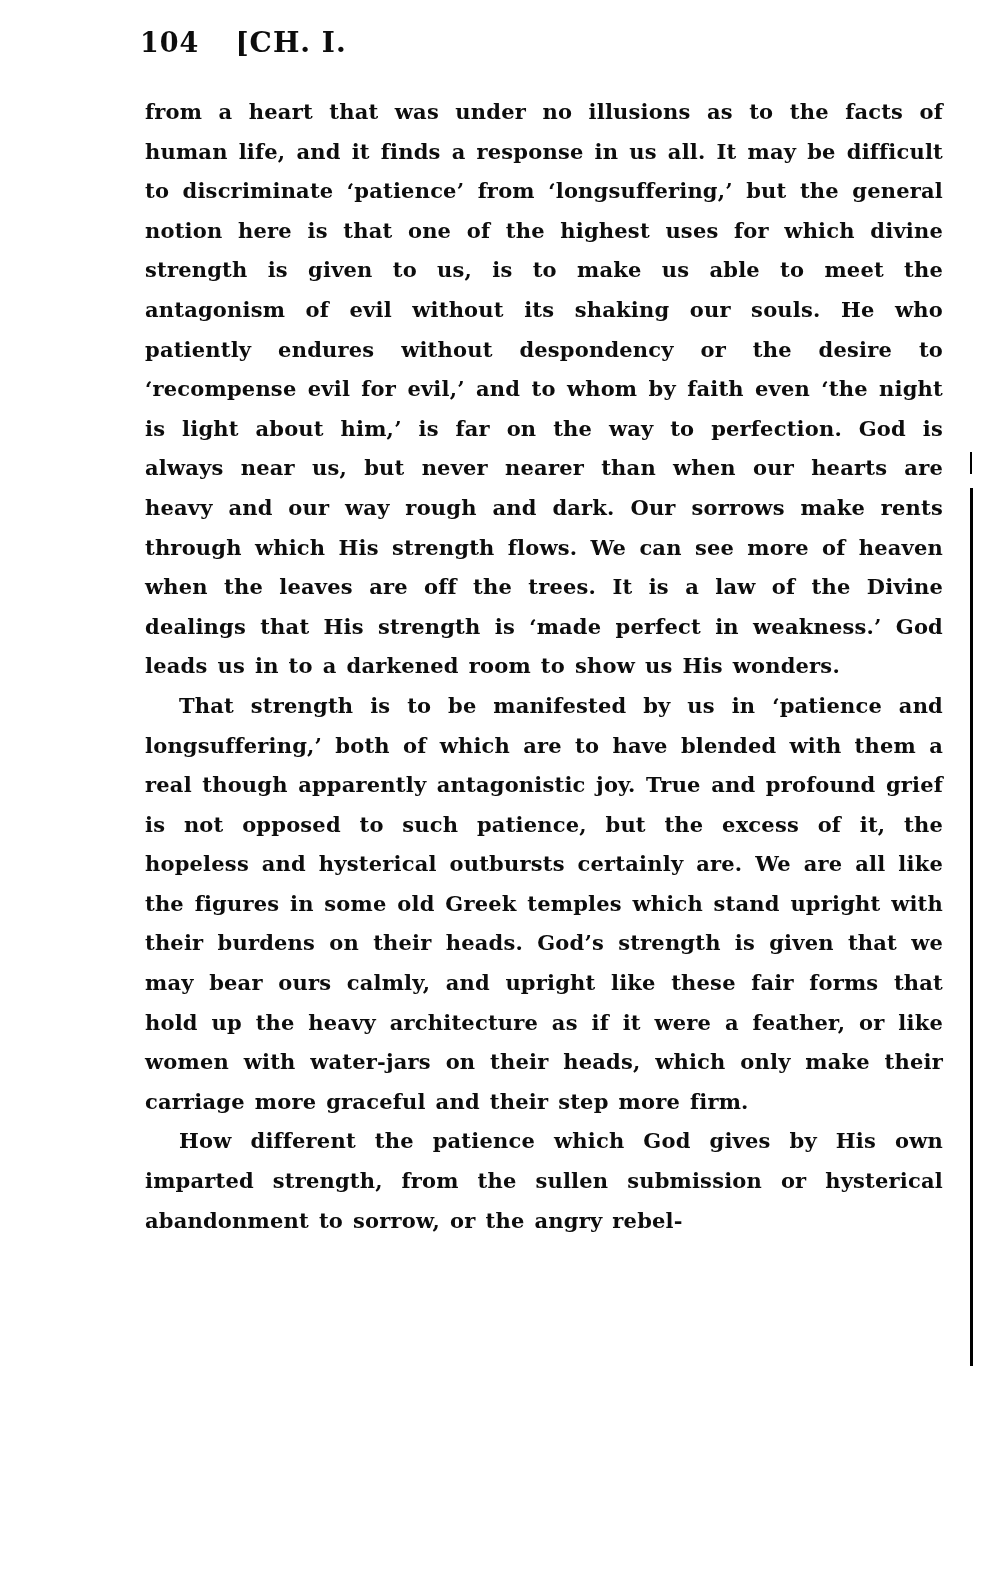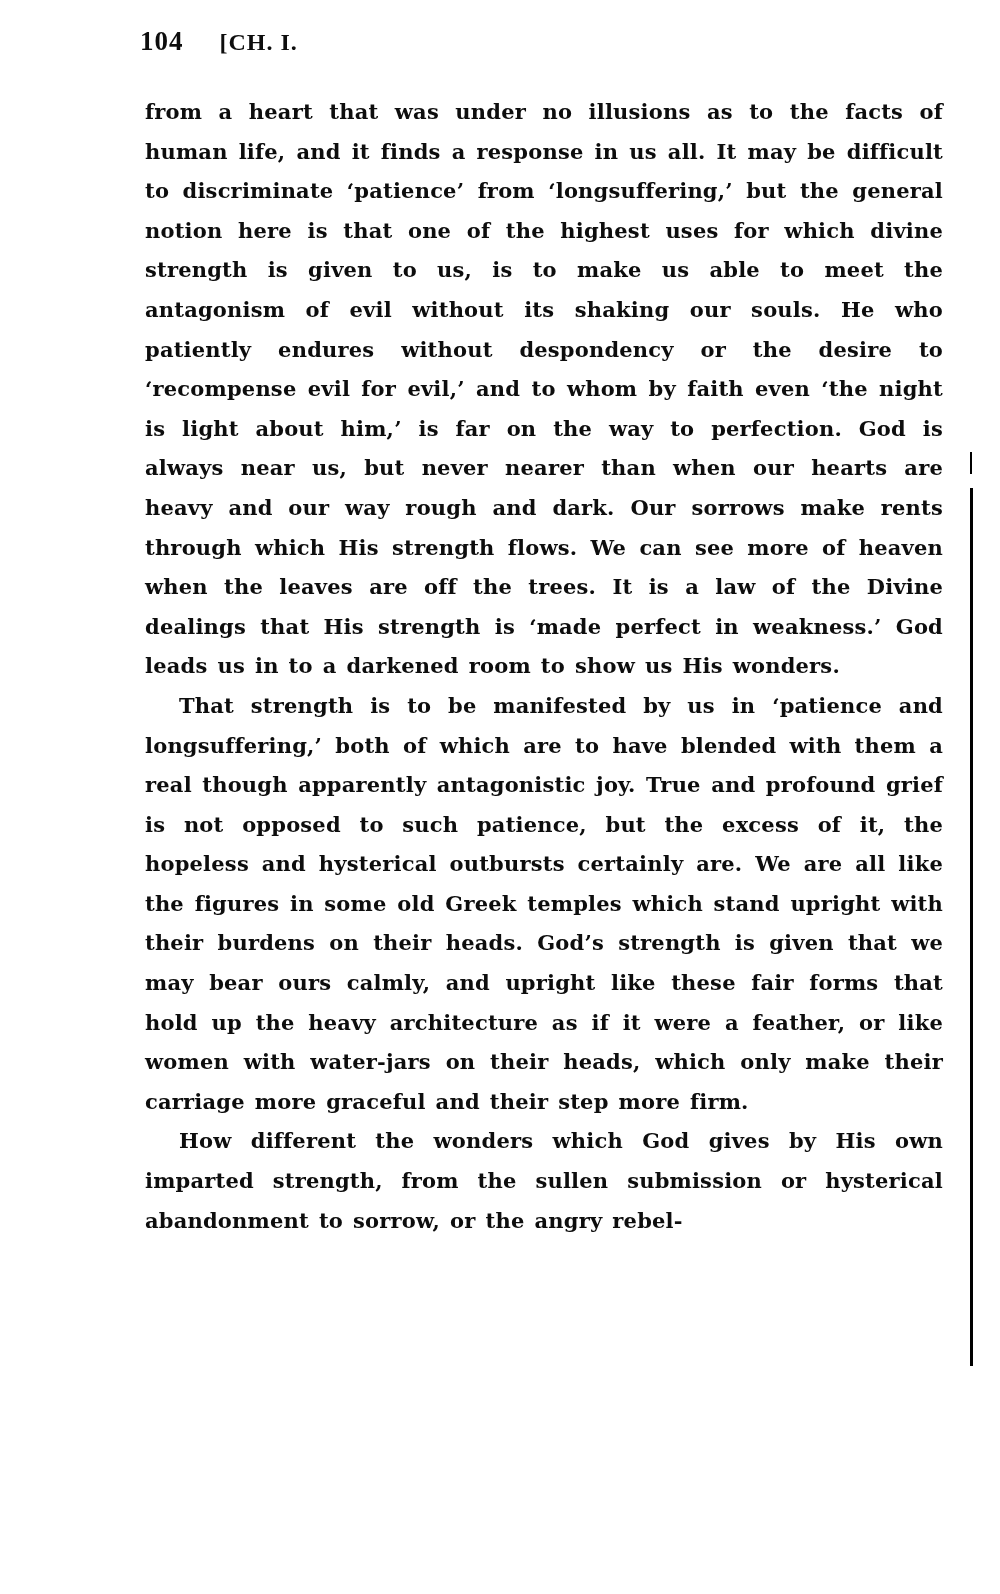--- a/index.html
+++ b/index.html
@@ -19,35 +19,34 @@
     position: absolute;
     inset: 0;
     background: #ffffff;
   }
   .running-head {
     display: flex;
     align-items: baseline;
     margin: 26px 55px 0 140px;
     font-weight: bold;
     white-space: nowrap;
-    font-family: Liberation Serif, serif;
   }
   .page-number {
     font-size: 27px;
     letter-spacing: 1px;
     margin-right: 36px;
   }
   .head-title {
     flex: 1;
     font-size: 30px;
     letter-spacing: 3px;
     word-spacing: 6px;
   }
   .chapter-ref {
-    font-size: 24px;
+    font-size: 28px;
     letter-spacing: 1px;
   }
   .text-block {
     position: absolute;
     left: 145px;
     right: 57px;
     top: 92px;
   }
   .text-block p {
     margin: 0;
@@ -84,19 +83,19 @@
 <div class="page">
 
   <div class="running-head">
     <span class="page-number">104</span>
     <span class="chapter-ref">[CH. I.</span>
   </div>
 
   <div class="text-block">
     <p>from a heart that was under no illusions as to the facts of human life, and it finds a response in us all. It may be difficult to discriminate ‘patience’ from ‘longsuffering,’ but the general notion here is that one of the highest uses for which divine strength is given to us, is to make us able to meet the antagonism of evil without its shaking our souls. He who patiently endures without despondency or the desire to ‘recompense evil for evil,’ and to whom by faith even ‘the night is light about him,’ is far on the way to perfection. God is always near us, but never nearer than when our hearts are heavy and our way rough and dark. Our sorrows make rents through which His strength flows. We can see more of heaven when the leaves are off the trees. It is a law of the Divine dealings that His strength is ‘made perfect in weakness.’ God leads us in to a darkened room to show us His wonders.</p>
     <p class="indent">That strength is to be manifested by us in ‘patience and longsuffering,’ both of which are to have blended with them a real though apparently antagonistic joy. True and profound grief is not opposed to such patience, but the excess of it, the hopeless and hysterical outbursts certainly are. We are all like the figures in some old Greek temples which stand upright with their burdens on their heads. God’s strength is given that we may bear ours calmly, and upright like these fair forms that hold up the heavy architecture as if it were a feather, or like women with water-jars on their heads, which only make their carriage more graceful and their step more firm.</p>
-    <p class="indent">How different the wonders which God gives by His own imparted strength, from the sullen submission or hysterical abandonment to sorrow, or the angry rebel-</p>
+    <p class="indent">How different the patience which God gives by His own imparted strength, from the sullen submission or hysterical abandonment to sorrow, or the angry rebel-</p>
   </div>
 
   <div id="artifact-tick" class="scan-artifact"></div>
   <div id="artifact-line" class="scan-artifact"></div>
 
 </div>
 
 </body></html>

